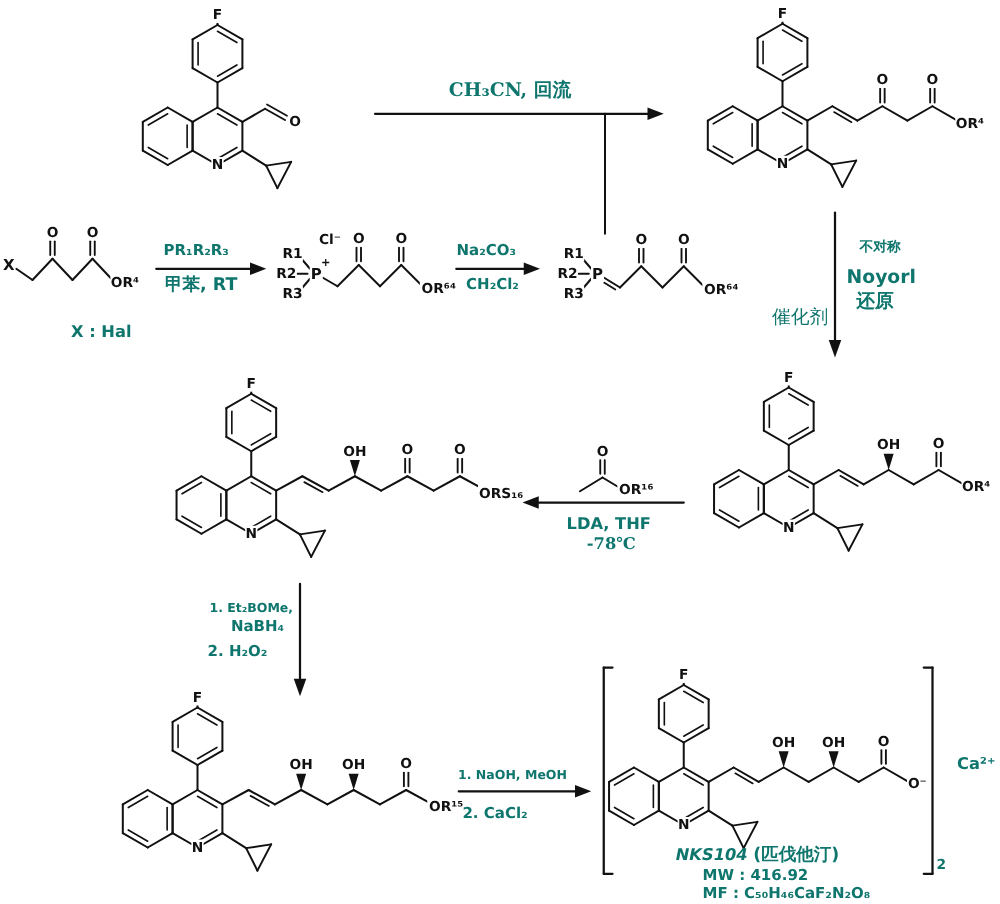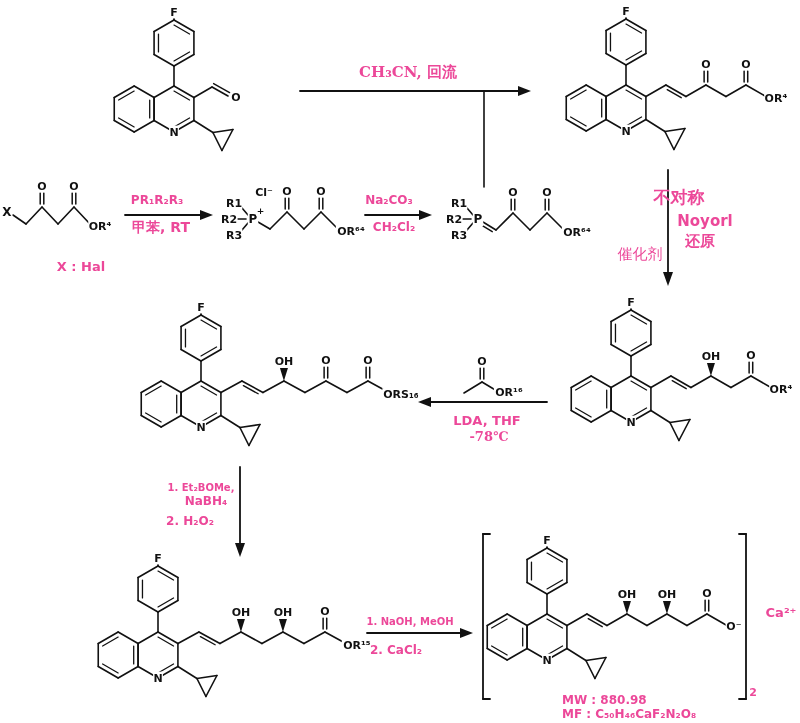--- a/index.html
+++ b/index.html
@@ -1,19 +1,19 @@
 <!DOCTYPE html>
 <html><head>
 <meta charset="utf-8">
 <style>
   html,body{margin:0;padding:0;background:#fff;}
   #canvas{position:relative;width:800px;height:723px;background:#fff;overflow:hidden;
           font-family:"DejaVu Sans","Liberation Sans",sans-serif;color:#111;}
   #scheme-svg{position:absolute;left:0;top:0;}
-  .lbl{position:absolute;transform:translate(-50%,-50%);white-space:nowrap;color:#ec4899;
+  .lbl{position:absolute;transform:translate(-50%,-50%);white-space:nowrap;color:#0f766e;
        font-family:"DejaVu Sans","Liberation Sans",sans-serif;font-weight:bold;}
   .lbl.left{transform:translate(0,-50%);}
   .lbl.serif{font-family:"DejaVu Serif","Liberation Serif",serif;}
   .lbl.normal{font-weight:normal;margin-top:34px;}
   .italic{font-style:italic;}
 </style>
 </head>
 <body>
 
 <div id="canvas">
@@ -477,29 +477,32 @@
         <line x1="746" y1="699" x2="739" y2="699" stroke="#111" stroke-width="1.8" stroke-linecap="round"></line>
       </g>
   </svg>
 
   <div class="lbl serif" style="left:408px;top:72px;font-size:15px">CH₃CN, 回流</div>
   <div class="lbl" style="left:157px;top:200px;font-size:12px">PR₁R₂R₃</div>
   <div class="lbl" style="left:161px;top:228px;font-size:14px">甲苯, RT</div>
   <div class="lbl" style="left:389px;top:200px;font-size:12px">Na₂CO₃</div>
   <div class="lbl" style="left:394px;top:227px;font-size:12px">CH₂Cl₂</div>
   <div class="lbl normal" style="left:640px;top:220px;font-size:15px">催化剂</div>
-  <div class="lbl" style="left:679px;top:197px;font-size:17px">不对称</div>
+  <div class="lbl" style="left:704px;top:197px;font-size:11px">不对称</div>
   <div class="lbl" style="left:705px;top:221px;font-size:15px">Noyorl</div>
   <div class="lbl" style="left:700px;top:241px;font-size:15px">还原</div>
   <div class="lbl" style="left:487px;top:420px;font-size:13px">LDA, THF</div>
   <div class="lbl serif" style="left:489px;top:436px;font-size:13px">-78℃</div>
   <div class="lbl" style="left:201px;top:487px;font-size:10px">1. Et₂BOMe,</div>
   <div class="lbl" style="left:206px;top:501px;font-size:12px">NaBH₄</div>
   <div class="lbl" style="left:190px;top:521px;font-size:12px">2. H₂O₂</div>
   <div class="lbl" style="left:410px;top:621px;font-size:10px">1. NaOH, MeOH</div>
   <div class="lbl" style="left:396px;top:650px;font-size:12px">2. CaCl₂</div>
   <div class="lbl" style="left:81px;top:266px;font-size:13px">X : Hal</div>
 
   <div class="lbl" style="left:781px;top:612px;font-size:13px">Ca²⁺</div>
   <div class="lbl" style="left:753px;top:692px;font-size:11px">2</div>
-  <div class="lbl left" style="left:562px;top:700px;font-size:12px">MW :  880.98</div>
+  <div class="lbl" style="left:606px;top:684px;font-size:13px">
+    <span class="italic">NKS104</span>&nbsp;<span class="normal" style="font-size:14px">(匹伐他汀)</span>
+  </div>
+  <div class="lbl left" style="left:562px;top:700px;font-size:12px">MW :  416.92</div>
   <div class="lbl left" style="left:562px;top:714px;font-size:12px">MF :  C₅₀H₄₆CaF₂N₂O₈</div>
 </div>
 
 </body></html>

